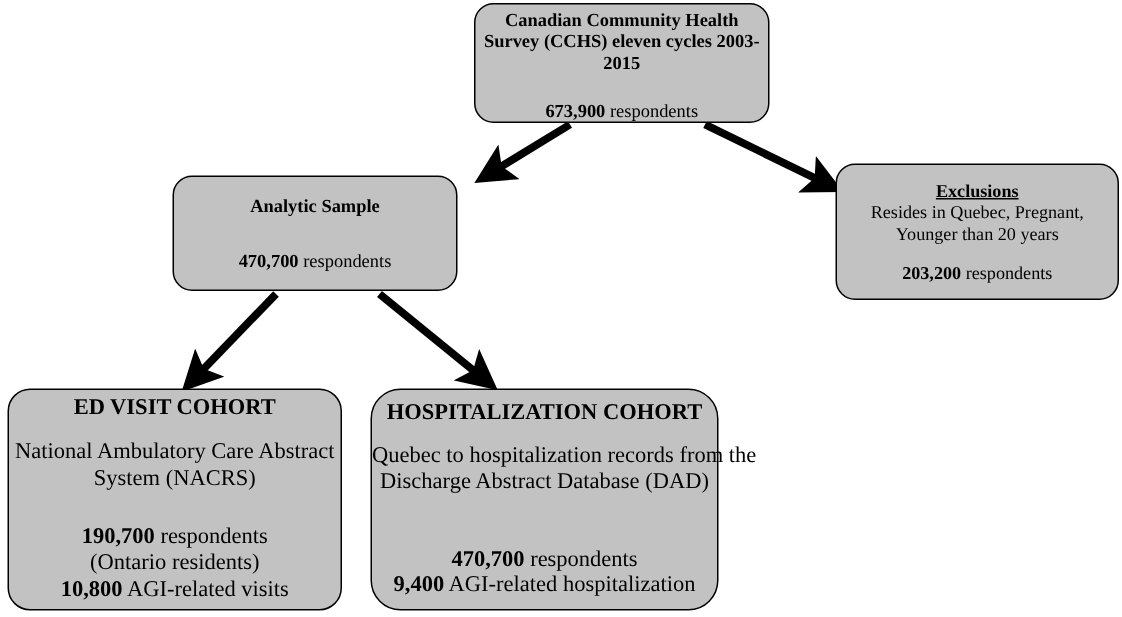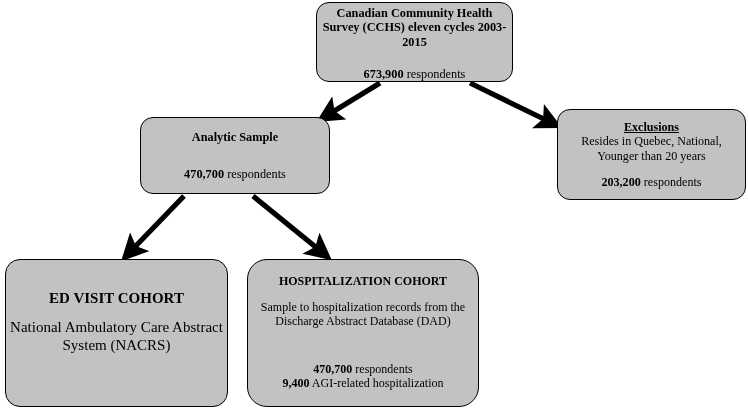--- a/index.html
+++ b/index.html
@@ -55,38 +55,38 @@
   .gap-lg { height: 22px; }
 
   
   #node-source {
     left: 316px; top: 2px; width: 197px; height: 80px;
     border-radius: 13px;
     font-size: 12.3px;
     padding: 3px 4px 0 4px;
   }
   #node-analytic {
-    left: 140px; top: 117px; width: 190px; height: 77px;
+    left: 115px; top: 117px; width: 190px; height: 77px;
     border-radius: 13px;
     font-size: 12.3px;
   }
   #node-exclusions {
     left: 557px; top: 109px; width: 189px; height: 91px;
     border-radius: 13px;
     font-size: 12.1px;
   }
   #node-ed {
     left: 5px; top: 259px; width: 223px; height: 148px;
     border-radius: 15px;
     font-size: 15px;
   }
   #node-hosp {
     left: 247px; top: 259px; width: 232px; height: 148px;
     border-radius: 20px;
-    font-size: 12px;
+    font-size: 15px;
   }
 </style>
 </head>
 <body>
 
 <div id="canvas">
 
   <svg id="arrow-layer" viewBox="0 0 748 411" width="748" height="411" xmlns="http://www.w3.org/2000/svg">
     <defs>
       <marker id="ah" markerWidth="5.2" markerHeight="5.2" refX="3.0" refY="2.6" orient="auto" markerUnits="strokeWidth">
@@ -112,38 +112,41 @@
   </div>
 
   <div class="node" id="node-analytic">
     <span class="line b">Analytic Sample</span>
     <span class="gap-lg"></span>
     <span class="line"><span class="b">470,700</span> <span>respondents</span></span>
   </div>
 
   <div class="node" id="node-exclusions">
     <span class="line b u">Exclusions</span>
-    <span class="line">Resides in Quebec, National,</span>
+    <span class="line">Resides in Quebec, Pregnant,</span>
     <span class="line">Younger than 20 years</span>
     <span class="gap-md"></span>
     <span class="line"><span class="b">203,200</span> <span>respondents</span></span>
   </div>
 
   <div class="node" id="node-ed">
     <span class="line b">ED VISIT COHORT</span>
     <span class="gap-md"></span>
     <span class="line">National Ambulatory Care Abstract</span>
     <span class="line">System (NACRS)</span>
     <span class="gap-lg"></span>
+    <span class="line"><span class="b">190,700</span> <span>respondents</span></span>
+    <span class="line">(Ontario residents)</span>
+    <span class="line"><span class="b">10,800</span> <span>AGI-related visits</span></span>
   </div>
 
   <div class="node" id="node-hosp">
     <span class="line b">HOSPITALIZATION COHORT</span>
     <span class="gap-md"></span>
-    <span class="line">Sample to hospitalization records from the</span>
+    <span class="line">Quebec to hospitalization records from the</span>
     <span class="line">Discharge Abstract Database (DAD)</span>
     <span class="gap-lg"></span>
     <span class="gap-md"></span>
     <span class="line"><span class="b">470,700</span> <span>respondents</span></span>
     <span class="line"><span class="b">9,400</span> <span>AGI-related hospitalization</span></span>
   </div>
 
 </div>
 
 </body></html>

